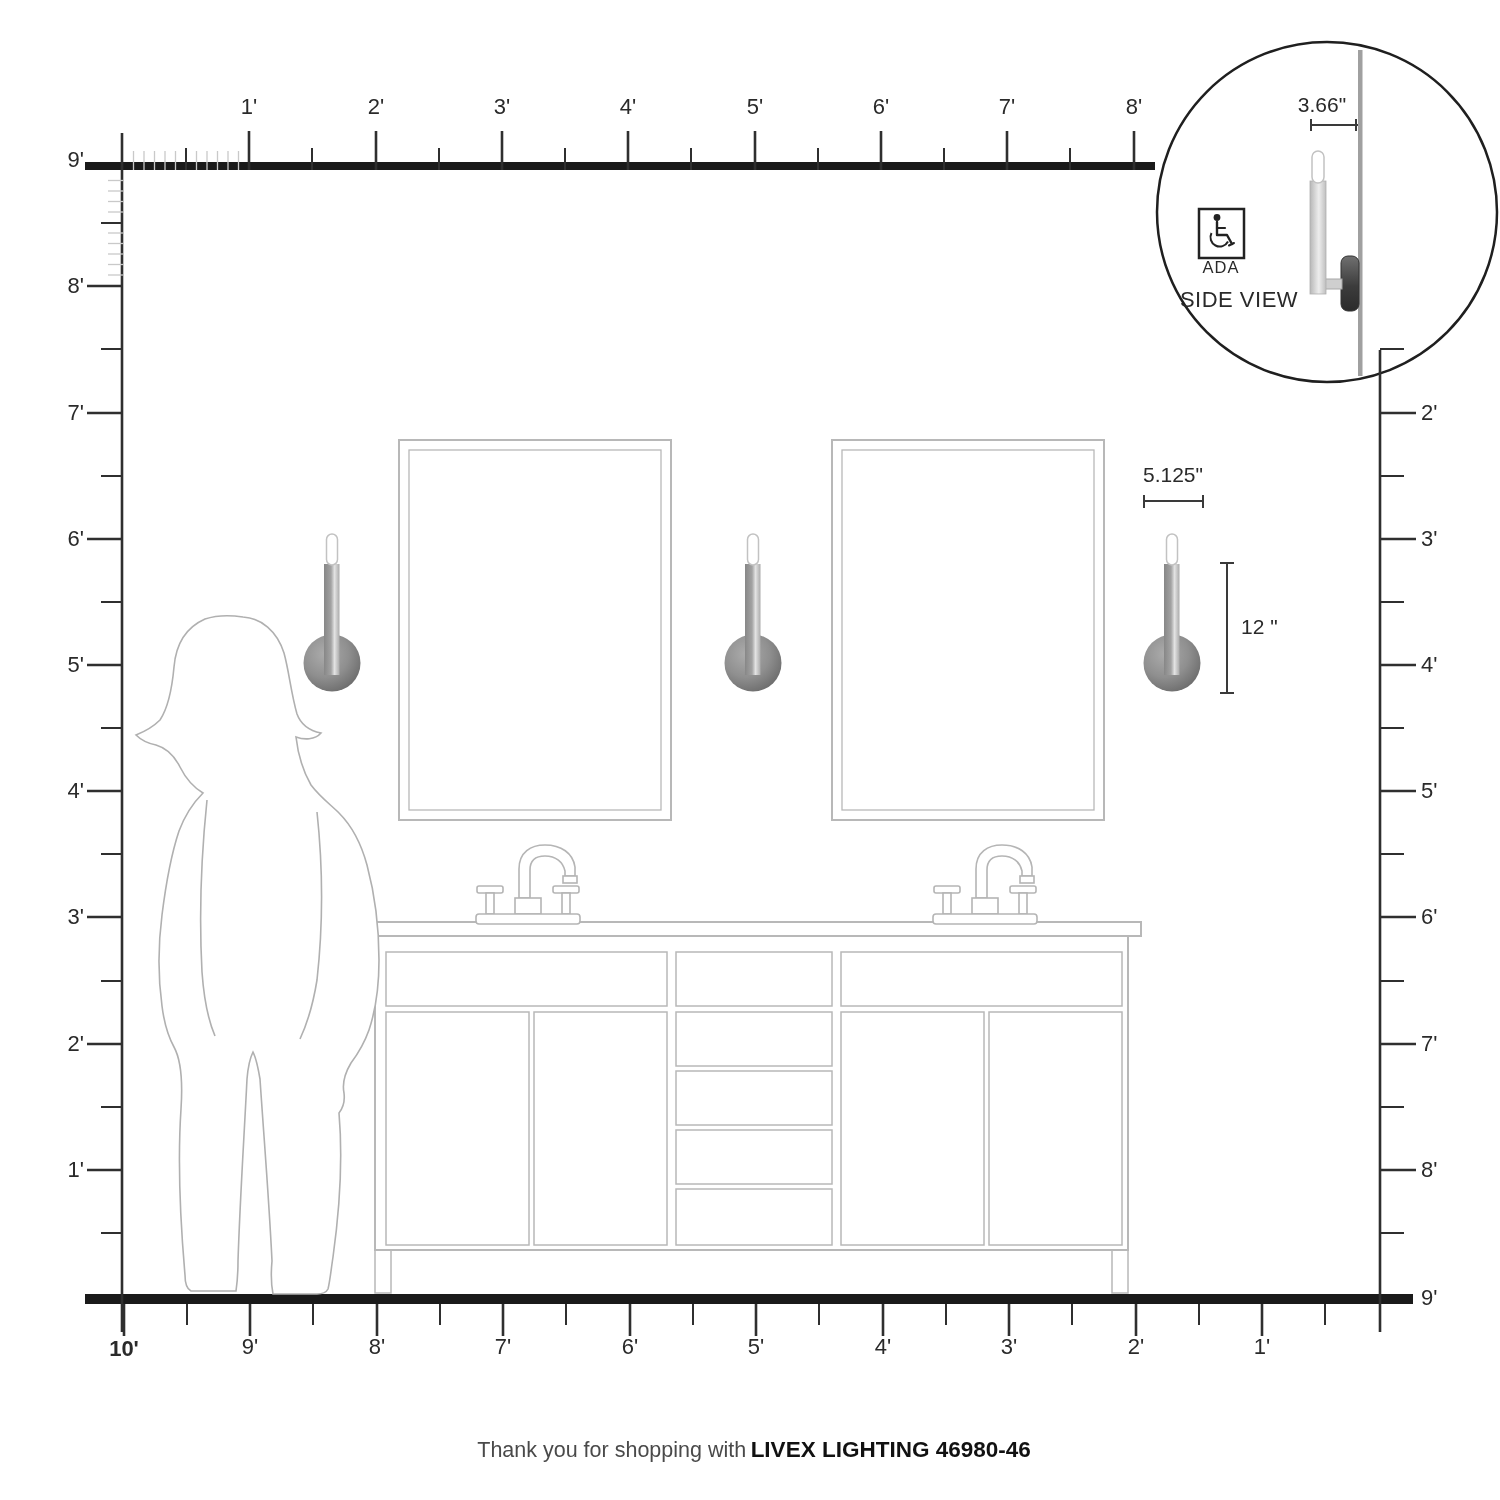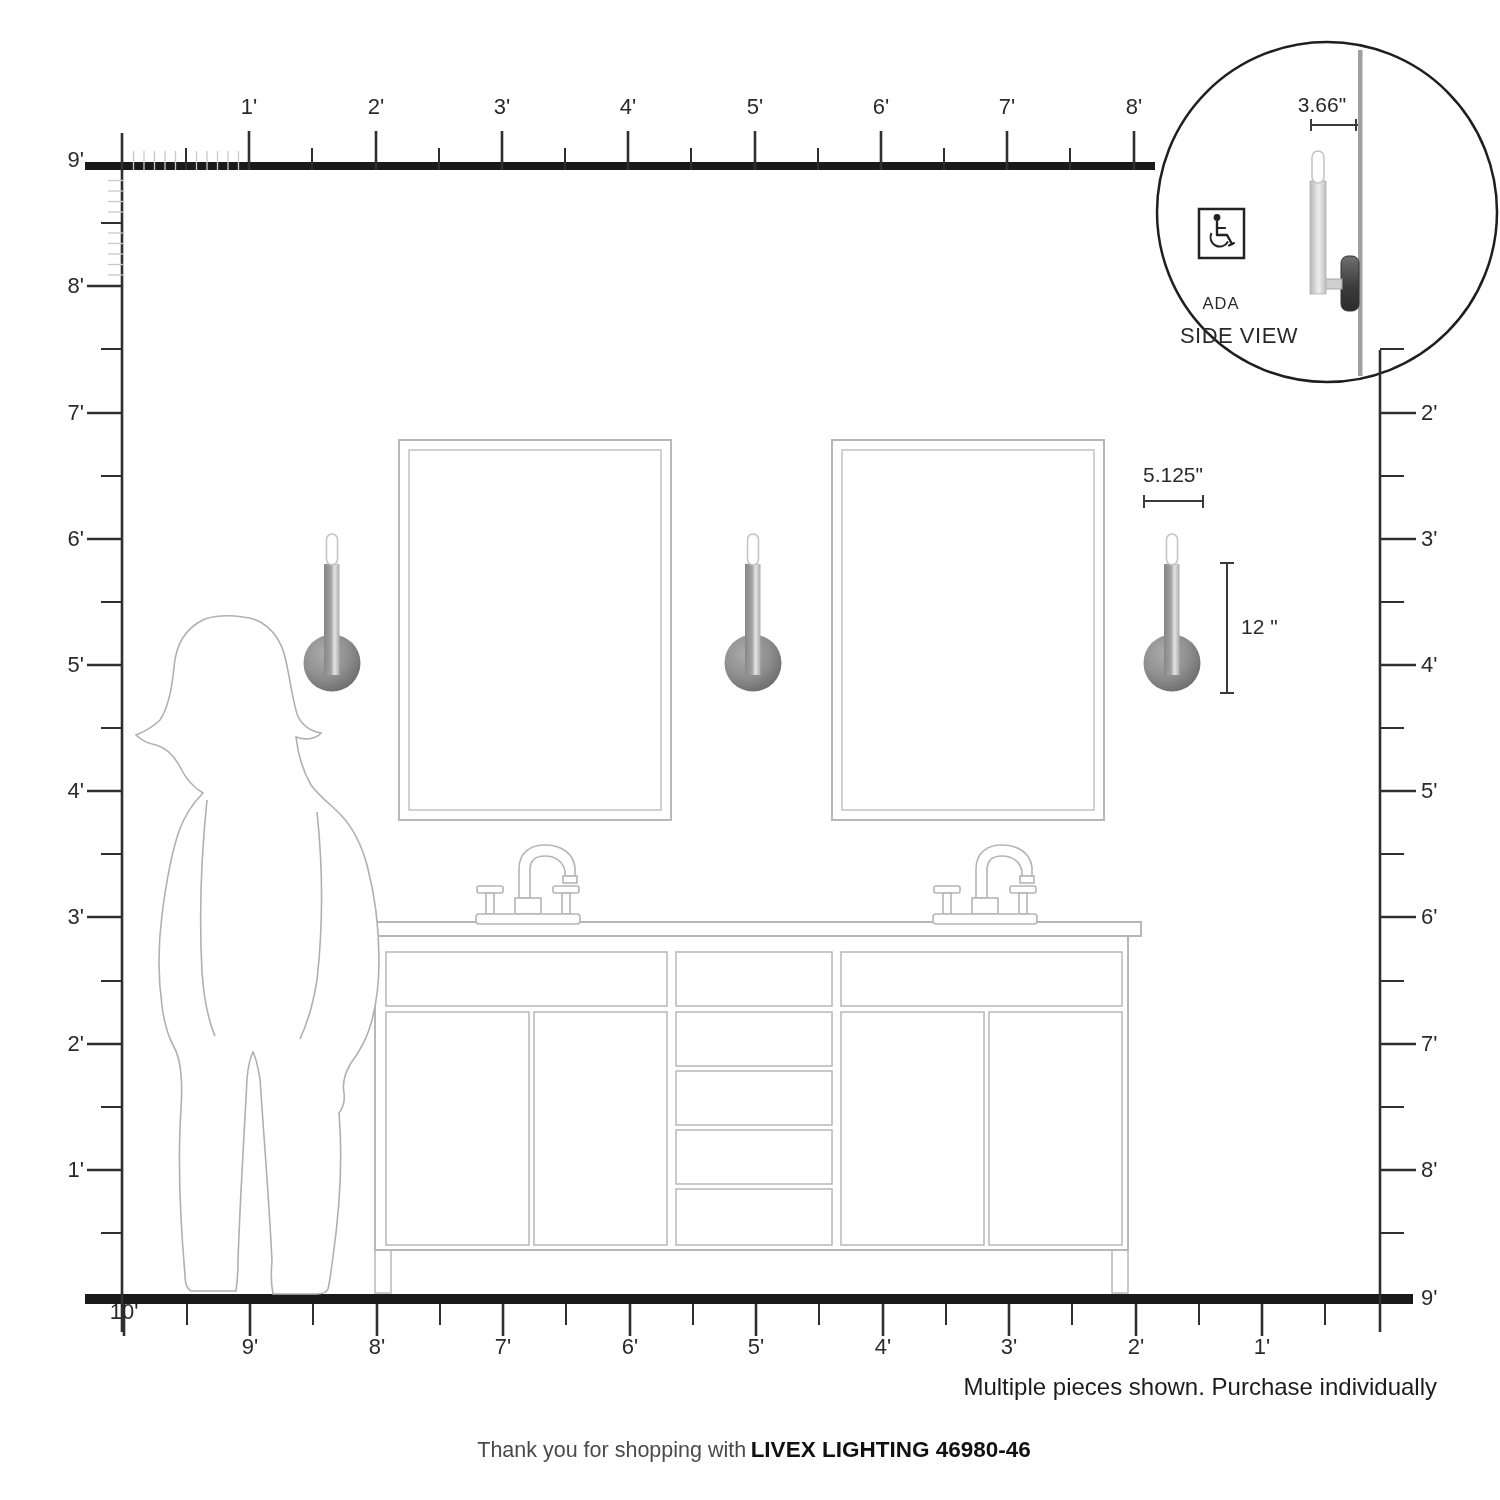--- a/index.html
+++ b/index.html
@@ -2,21 +2,21 @@
 <html><head>
 <meta charset="utf-8">
 <style>
   html,body{margin:0;padding:0;background:#fff;}
   .canvas{position:relative;width:1500px;height:1500px;background:#fff;overflow:hidden;
           font-family:"Liberation Sans", sans-serif;color:#222;}
   .canvas svg{position:absolute;left:0;top:0;}
   .labels{position:absolute;left:0;top:0;width:1500px;height:1500px;pointer-events:none;}
   .ruler-label{position:absolute;font-size:22px;color:#2a2a2a;white-space:nowrap;line-height:26px;}
   .dim-label{position:absolute;font-size:21px;color:#2a2a2a;white-space:nowrap;}
-  .inset-label{position:absolute;color:#2a2a2a;white-space:nowrap;margin-top:36px;}
+  .inset-label{position:absolute;color:#2a2a2a;white-space:nowrap;}
   .note{position:absolute;right:63px;top:1373px;font-size:24px;color:#1c1c1c;white-space:nowrap;}
   .footer{position:absolute;left:4px;top:1437px;width:100%;text-align:center;white-space:nowrap;}
   .footer .pre{font-size:21.5px;color:#4a4a4a;}
   .footer .brand{font-size:22.5px;font-weight:bold;color:#111;}
 </style>
 </head>
 <body>
 
 <div class="canvas">
 
@@ -313,40 +313,39 @@
         <div class="ruler-label" style="left: 36px; width: 48px; top: 1031px; text-align: right;">2'</div>
         <div class="ruler-label" style="left: 36px; width: 48px; top: 1157px; text-align: right;">1'</div>
         <div class="ruler-label" style="left: 1421px; top: 400px;">2'</div>
         <div class="ruler-label" style="left: 1421px; top: 526px;">3'</div>
         <div class="ruler-label" style="left: 1421px; top: 652px;">4'</div>
         <div class="ruler-label" style="left: 1421px; top: 778px;">5'</div>
         <div class="ruler-label" style="left: 1421px; top: 904px;">6'</div>
         <div class="ruler-label" style="left: 1421px; top: 1031px;">7'</div>
         <div class="ruler-label" style="left: 1421px; top: 1157px;">8'</div>
         <div class="ruler-label" style="left: 1421px; top: 1285px;">9'</div>
-        <div class="ruler-label" style="left: 124px; top: 1299px; transform: translateX(-50%);">10'</div>
+        <div class="ruler-label" style="left: 124px; top: 1336px; transform: translateX(-50%); font-weight: bold;">10'</div>
         <div class="ruler-label" style="left: 250px; top: 1334px; transform: translateX(-50%);">9'</div>
         <div class="ruler-label" style="left: 377px; top: 1334px; transform: translateX(-50%);">8'</div>
         <div class="ruler-label" style="left: 503px; top: 1334px; transform: translateX(-50%);">7'</div>
         <div class="ruler-label" style="left: 630px; top: 1334px; transform: translateX(-50%);">6'</div>
         <div class="ruler-label" style="left: 756px; top: 1334px; transform: translateX(-50%);">5'</div>
         <div class="ruler-label" style="left: 883px; top: 1334px; transform: translateX(-50%);">4'</div>
         <div class="ruler-label" style="left: 1009px; top: 1334px; transform: translateX(-50%);">3'</div>
         <div class="ruler-label" style="left: 1136px; top: 1334px; transform: translateX(-50%);">2'</div>
         <div class="ruler-label" style="left: 1262px; top: 1334px; transform: translateX(-50%);">1'</div>
       </div>
 
   <div class="dim-label" style="left:1173px;top:463px;transform:translateX(-50%);">5.125"</div>
   <div class="dim-label" style="left:1241px;top:615px;">12 "</div>
   <div class="dim-label" style="left:1322px;top:93px;transform:translateX(-50%);">3.66"</div>
 
   <div class="inset-label" style="left:1221px;top:258px;transform:translateX(-50%);font-size:16.5px;letter-spacing:1px;">ADA</div>
   <div class="inset-label" style="left:1239px;top:287px;transform:translateX(-50%);font-size:22px;letter-spacing:0.5px;">SIDE VIEW</div>
 
-  <div class="note">Multiple pieces shown. Purchase individually</div>
 
   <div class="footer">
     <span class="pre">Thank you for shopping with</span>
     <span> </span>
     <span class="brand">LIVEX LIGHTING 46980-46</span>
   </div>
 </div>
 
 </div>
 

